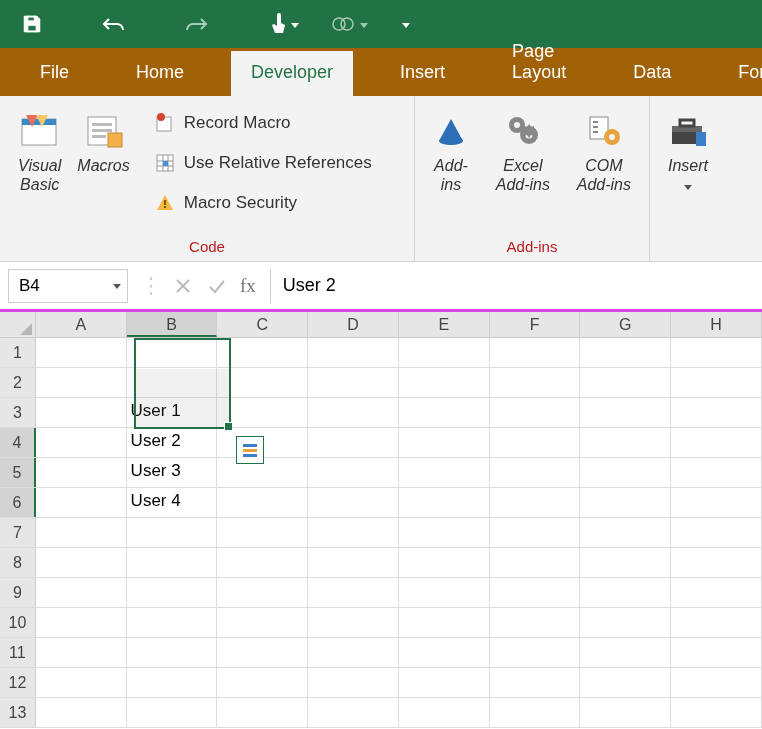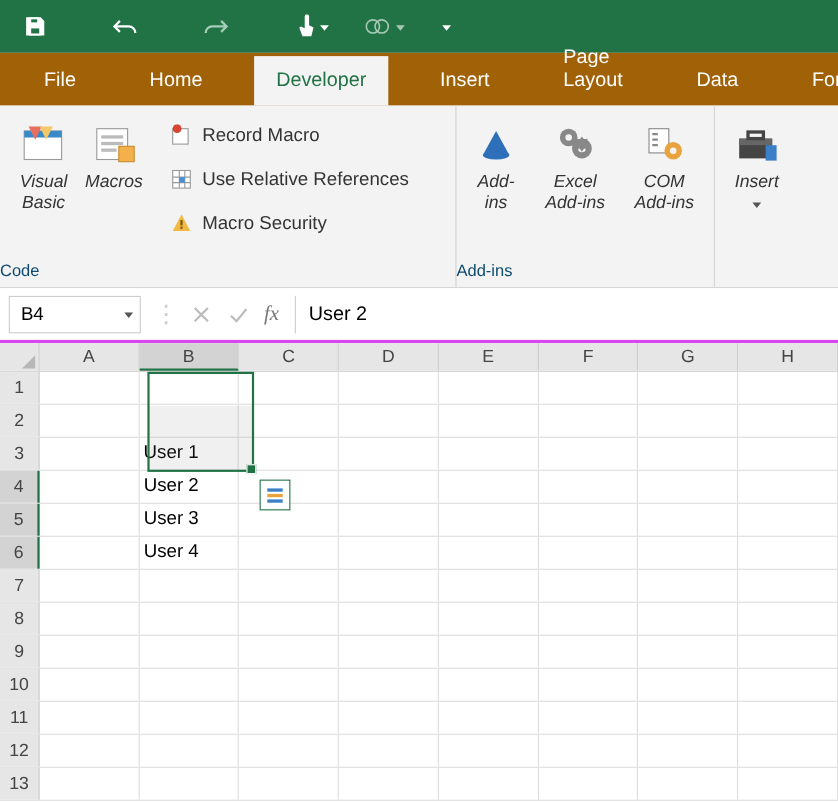--- a/index.html
+++ b/index.html
@@ -13,39 +13,39 @@
 
   
   .tabbar { background: #a16207; height: 48px; display: flex; align-items: flex-end; padding: 0 20px; gap: 27px; }
   .tab { color: #fff; font-size: 18px; padding: 11px 20px 13px; cursor: pointer; }
   .tab.active { background: #f3f3f3; color: #217346; }
 
   
   .ribbon { background: #f3f3f3; border-bottom: 1px solid #d4d4d4; height: 166px; display: flex; }
   .rgroup { border-right: 1px solid #d4d4d4; display: flex; flex-direction: column; }
   .rgroup-content { flex: 1; display: flex; align-items: flex-start; padding: 8px 10px 0; }
-  .rgroup-label { text-align: left; font-size: 15px; color: #0c4a6e; padding: 4px 0 6px; }
+  .rgroup-label { text-align: center; font-size: 15px; color: #b91c1c; padding: 4px 0 6px; }
 
   .bigbtn { display: flex; flex-direction: column; align-items: center; justify-content: flex-start; padding: 6px 8px 0; cursor: pointer; font-size: 16px; color: #333; text-align: center; line-height: 1.2; font-style: italic; }
   .bigbtn .icon { height: 42px; display: flex; align-items: center; justify-content: center; margin-bottom: 4px; }
   .bigbtn .label { min-height: 40px; }
 
   .smallbtns { display: flex; flex-direction: column; gap: 10px; padding-top: 4px; }
   .smallbtn { display: flex; align-items: center; gap: 8px; font-size: 17px; color: #333; cursor: pointer; padding: 4px 6px; }
   .smallbtn .icon { width: 22px; height: 22px; display: flex; align-items: center; justify-content: center; }
 
   .caret-down { width: 0; height: 0; border-left: 4px solid transparent; border-right: 4px solid transparent; border-top: 5px solid #555; margin-top: 2px; }
 
   
   .formulabar { height: 50px; border-bottom: 3px solid #d946ef; display: flex; align-items: center; background: #fff; }
   .namebox { width: 120px; height: 34px; border: 1px solid #ccc; margin: 0 8px; display: flex; align-items: center; padding: 0 10px; font-size: 17px; position: relative; }
   .namebox .dd { position: absolute; right: 6px; }
   .fxsep { color: #ccc; font-size: 22px; padding: 0 4px; }
   .fxbtn { width: 34px; height: 34px; display: flex; align-items: center; justify-content: center; color: #aaa; font-size: 20px; cursor: pointer; }
-  .fxlabel { font-style: italic; font-size: 19px; color: #777; padding: 0 14px 0 6px; font-family: "Times New Roman", serif; }
+  .fxlabel { font-size: 19px; color: #777; padding: 0 14px 0 6px; font-family: "Times New Roman", serif; }
   .fxinput { flex: 1; height: 34px; border-left: 1px solid #ccc; padding: 0 12px; font-size: 18px; display: flex; align-items: center; }
 
   
   .grid { position: relative; user-select: none; }
   .colheaders { display: flex; height: 26px; border-bottom: 1px solid #ccc; }
   .corner { width: 38px; background: #e6e6e6; border-right: 1px solid #ccc; position: relative; }
   .corner::after { content: ""; position: absolute; right: 3px; bottom: 2px; width: 0; height: 0; border-left: 12px solid transparent; border-bottom: 12px solid #b7b7b7; }
   .colh { width: 96px; background: #e6e6e6; border-right: 1px solid #ccc; text-align: center; font-size: 16px; color: #444; line-height: 26px; }
   .colh.sel { background: #d3d3d3; border-bottom: 2px solid #217346; }
 

